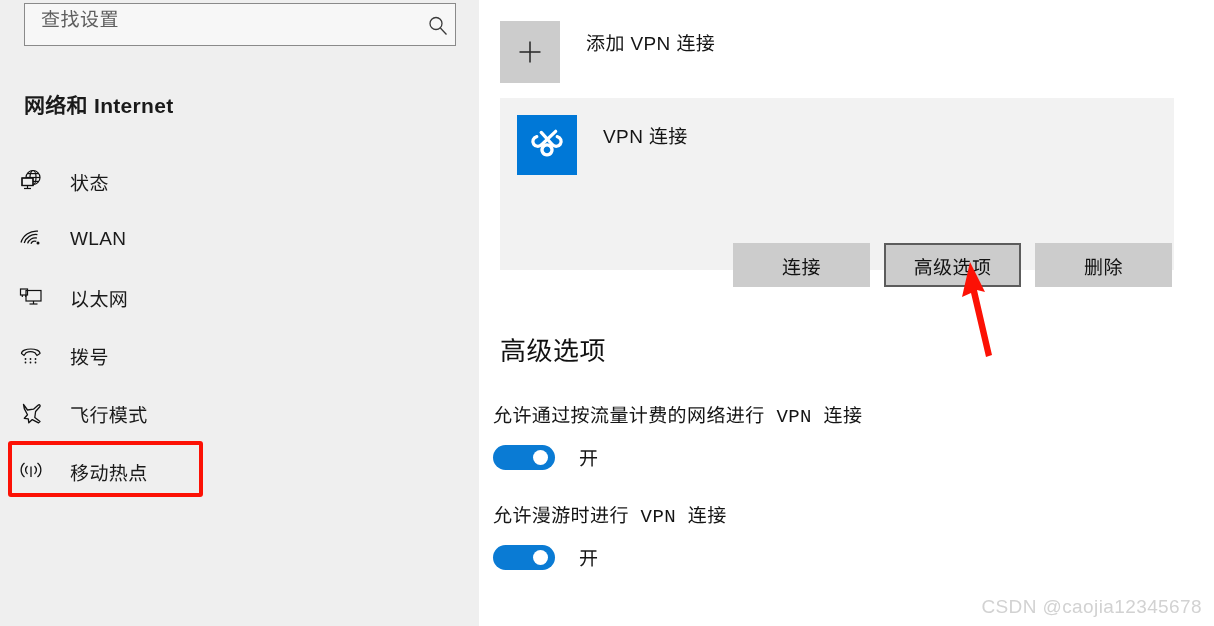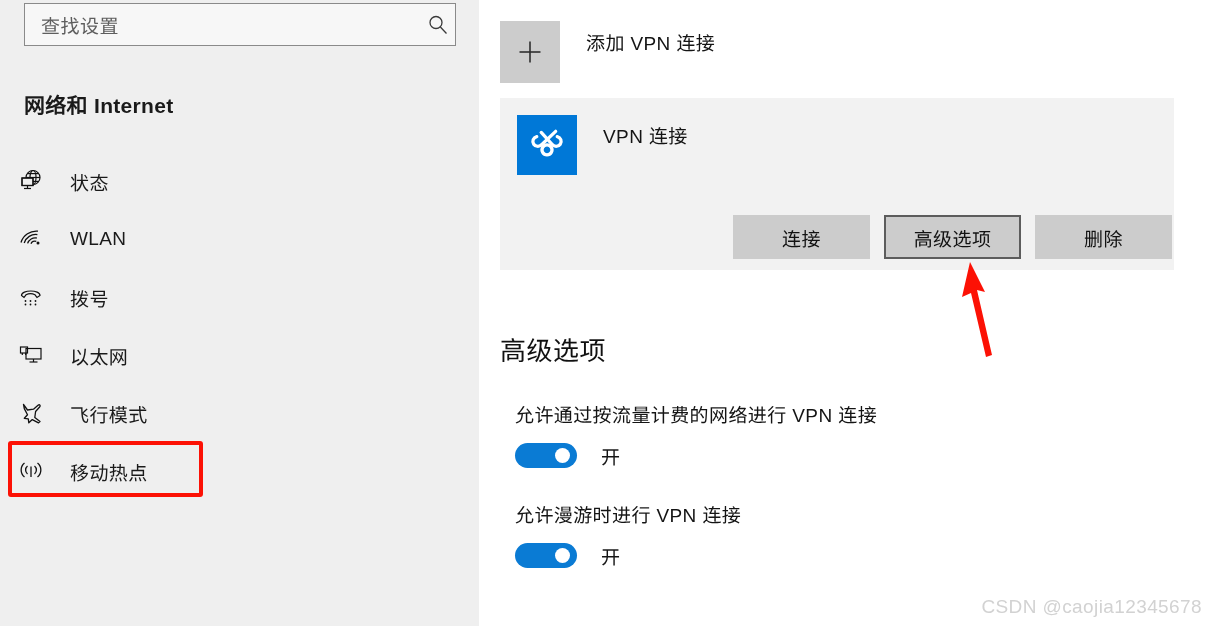--- a/index.html
+++ b/index.html
@@ -36,21 +36,20 @@
   .search-box {
     position: absolute;
     left: 24px;
     top: 3px;
     width: 432px;
     height: 43px;
     background: #f7f7f7;
     border: 1px solid #8a8a8a;
     box-sizing: border-box;
     display: flex;
-    align-items: center;
   }
   .search-input-text {
     flex: 1;
     font-size: 19px;
     color: #5e5e5e;
     padding-left: 16px;
     letter-spacing: 0.5px;
     white-space: nowrap;
     overflow: hidden;
   }
@@ -205,38 +204,40 @@
     box-sizing: border-box;
     font-family: inherit;
     font-size: 19px;
     color: #121212;
     letter-spacing: 0.4px;
     display: flex;
     align-items: center;
     justify-content: center;
     padding: 0;
     cursor: default;
+    margin-top: 28px;
   }
   .btn.focused {
     border: 2px solid #5c5c5c;
   }
 
   .adv-title {
     position: absolute;
     left: 21px;
     top: 330px;
     font-size: 26px;
     color: #111111;
     letter-spacing: 0.5px;
     white-space: nowrap;
   }
 
   .setting-block {
     position: absolute;
-    left: 36px;
+    left: 14px;
+    font-family: Liberation Mono, monospace;
   }
   .setting-block.first { top: 400px; }
   .setting-block.second { top: 500px; text-align: center; }
 
   .setting-label {
     font-size: 19px;
     color: #141414;
     letter-spacing: 0.4px;
     white-space: nowrap;
   }
@@ -337,46 +338,46 @@
             <path d="M13 17.8 A 4 4 0 0 1 18.3 15.4"></path>
             <circle cx="20" cy="17" r="1.5" fill="currentColor" stroke="none"></circle>
           </svg>
         </span>
         <span class="nav-label">WLAN</span>
       </div>
 
       <div class="nav-item">
         <span class="nav-icon">
           <svg width="26" height="26" viewBox="0 0 26 26" fill="none" stroke="currentColor" stroke-width="1.2">
+            <rect x="8" y="6.5" width="15" height="10.5"></rect>
+            <line x1="15.5" y1="17" x2="15.5" y2="20"></line>
+            <line x1="11.5" y1="20" x2="19.5" y2="20"></line>
+            <rect x="2.5" y="5" width="7" height="6"></rect>
+            <line x1="4.3" y1="11" x2="4.3" y2="13"></line>
+            <line x1="7.7" y1="11" x2="7.7" y2="13"></line>
+          </svg>
+        </span>
+        <span class="nav-label">以太网</span>
+      </div>
+
+      <div class="nav-item">
+        <span class="nav-icon">
+          <svg width="26" height="26" viewBox="0 0 26 26" fill="none" stroke="currentColor" stroke-width="1.2">
             <path d="M3.5 11.5 C 3.5 5.5, 22 5.5, 22 11.5 L 19 13.5 L 17 10.8 C 14 9.3, 11 9.3, 8 10.8 L 6 13.5 Z"></path>
             <circle cx="7.5" cy="17" r="0.9" fill="currentColor" stroke="none"></circle>
             <circle cx="12.5" cy="17" r="0.9" fill="currentColor" stroke="none"></circle>
             <circle cx="17.5" cy="17" r="0.9" fill="currentColor" stroke="none"></circle>
             <circle cx="7.5" cy="20.5" r="0.9" fill="currentColor" stroke="none"></circle>
             <circle cx="12.5" cy="20.5" r="0.9" fill="currentColor" stroke="none"></circle>
             <circle cx="17.5" cy="20.5" r="0.9" fill="currentColor" stroke="none"></circle>
           </svg>
         </span>
         <span class="nav-label">拨号</span>
       </div>
 
-      <div class="nav-item">
-        <span class="nav-icon">
-          <svg width="26" height="26" viewBox="0 0 26 26" fill="none" stroke="currentColor" stroke-width="1.2">
-            <rect x="8" y="6.5" width="15" height="10.5"></rect>
-            <line x1="15.5" y1="17" x2="15.5" y2="20"></line>
-            <line x1="11.5" y1="20" x2="19.5" y2="20"></line>
-            <rect x="2.5" y="5" width="7" height="6"></rect>
-            <line x1="4.3" y1="11" x2="4.3" y2="13"></line>
-            <line x1="7.7" y1="11" x2="7.7" y2="13"></line>
-          </svg>
-        </span>
-        <span class="nav-label">以太网</span>
-      </div>
-
 
       <div class="nav-item">
         <span class="nav-icon">
           <svg width="26" height="26" viewBox="0 0 26 26" fill="none" stroke="currentColor" stroke-width="1.3" stroke-linejoin="round">
             <path d="M5.5 4.5 L9.5 10 L15.5 9.2 L20 5.2 C21.6 4, 23 5.5, 21.6 7 L17.6 11.5 L16.8 17.5 L22 21.5 L20.5 22.8 L14.3 19.6 L10.8 22.8 L10.3 18.8 L6.3 18.3 L9.5 14.8 L6.3 8.6 Z"></path>
           </svg>
         </span>
         <span class="nav-label">飞行模式</span>
       </div>
 

